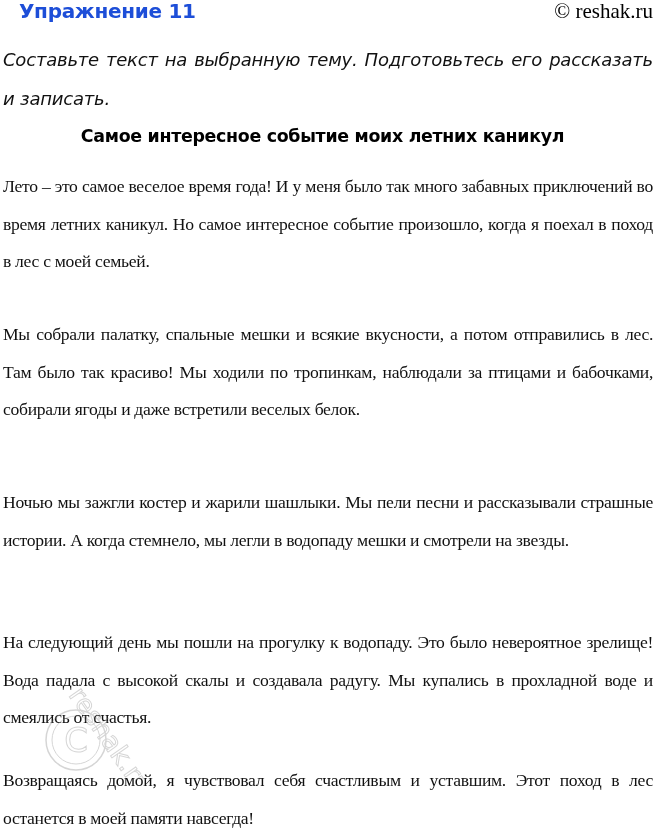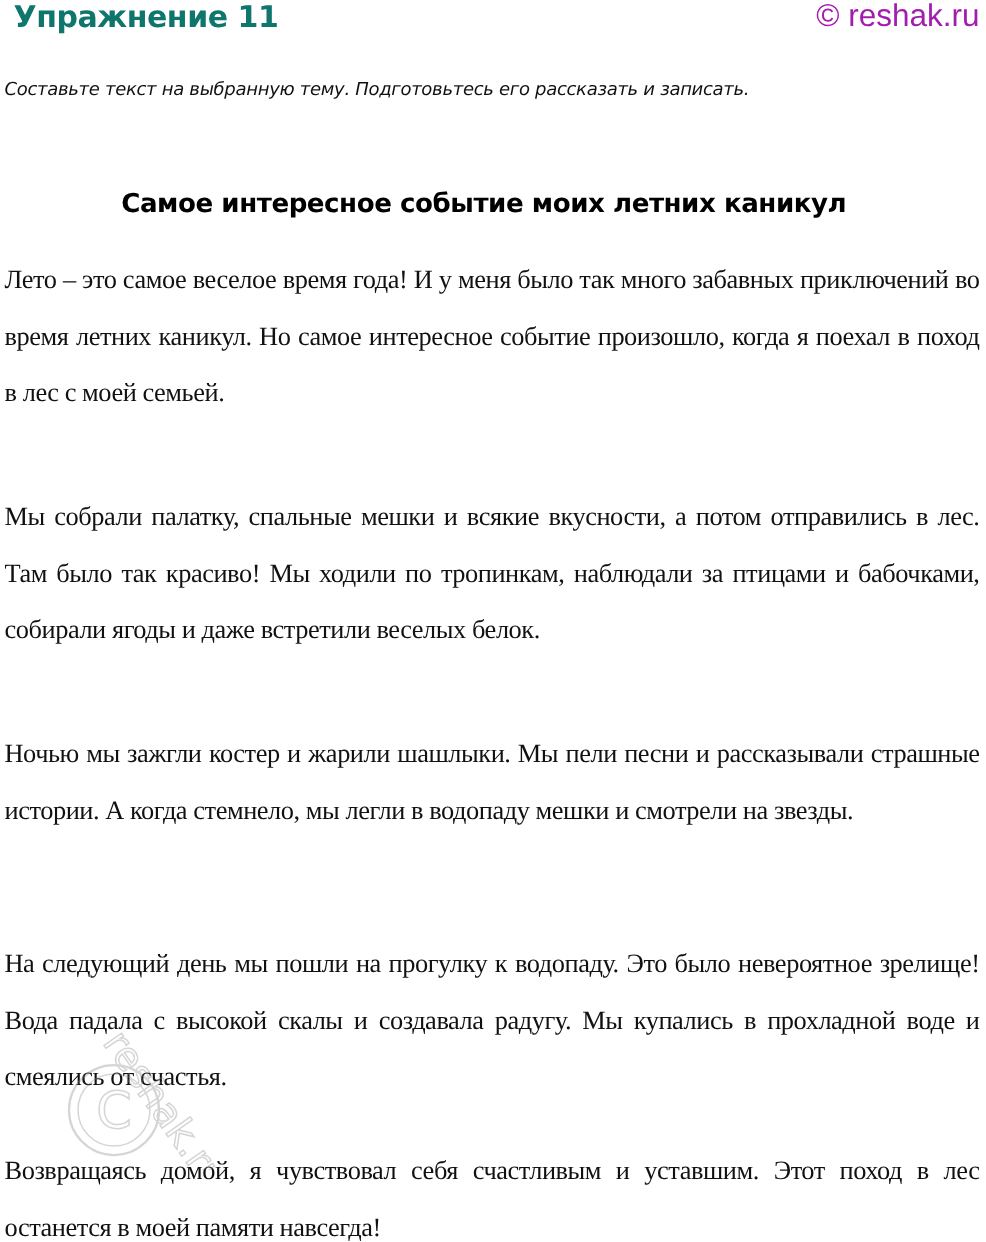--- a/index.html
+++ b/index.html
@@ -10,41 +10,41 @@
     body {
       width: 657px;
       height: 828px;
       position: relative;
       overflow: hidden;
       font-family: "DejaVu Sans", sans-serif;
       color: #111111;
     }
     .header-title {
       position: absolute;
-      left: 9px;
+      left: 19px;
       top: -1px;
       font-size: 20px;
       font-weight: bold;
       letter-spacing: -0.3px;
-      color: #0f766e;
+      color: #1d4ed8;
     }
     .header-copyright {
       position: absolute;
       right: 4px;
       top: -1px;
-      font-family: Liberation Sans, sans-serif;
+      font-family: Liberation Serif, serif;
       font-size: 21px;
-      color: #a21caf;
+      color: #000000;
     }
     .instruction {
       position: absolute;
       left: 3px;
       top: 40px;
       width: 650px;
-      font-size: 12px;
+      font-size: 18px;
       font-style: italic;
       line-height: 39px;
       text-align: justify;
       text-align-last: left;
       letter-spacing: -0.2px;
       color: #111;
     }
     .essay-title {
       position: absolute;
       left: 0;
@@ -64,21 +64,21 @@
       line-height: 37.5px;
       text-align: justify;
       text-align-last: left;
       letter-spacing: -0.3px;
       word-spacing: 0px;
       color: #111;
       margin: 0;
       font-family: Liberation Serif, serif;
     }
     #p1 { top: 168px; }
-    #p2 { top: 326px; }
+    #p2 { top: 316px; }
     #p3 { top: 484px; }
     #p4 { top: 604px; margin-top: 20px; }
     #p5 { top: 762px; }
     .watermark {
       position: absolute;
       left: 28px;
       top: 640px;
       width: 140px;
       height: 140px;
       pointer-events: none;

